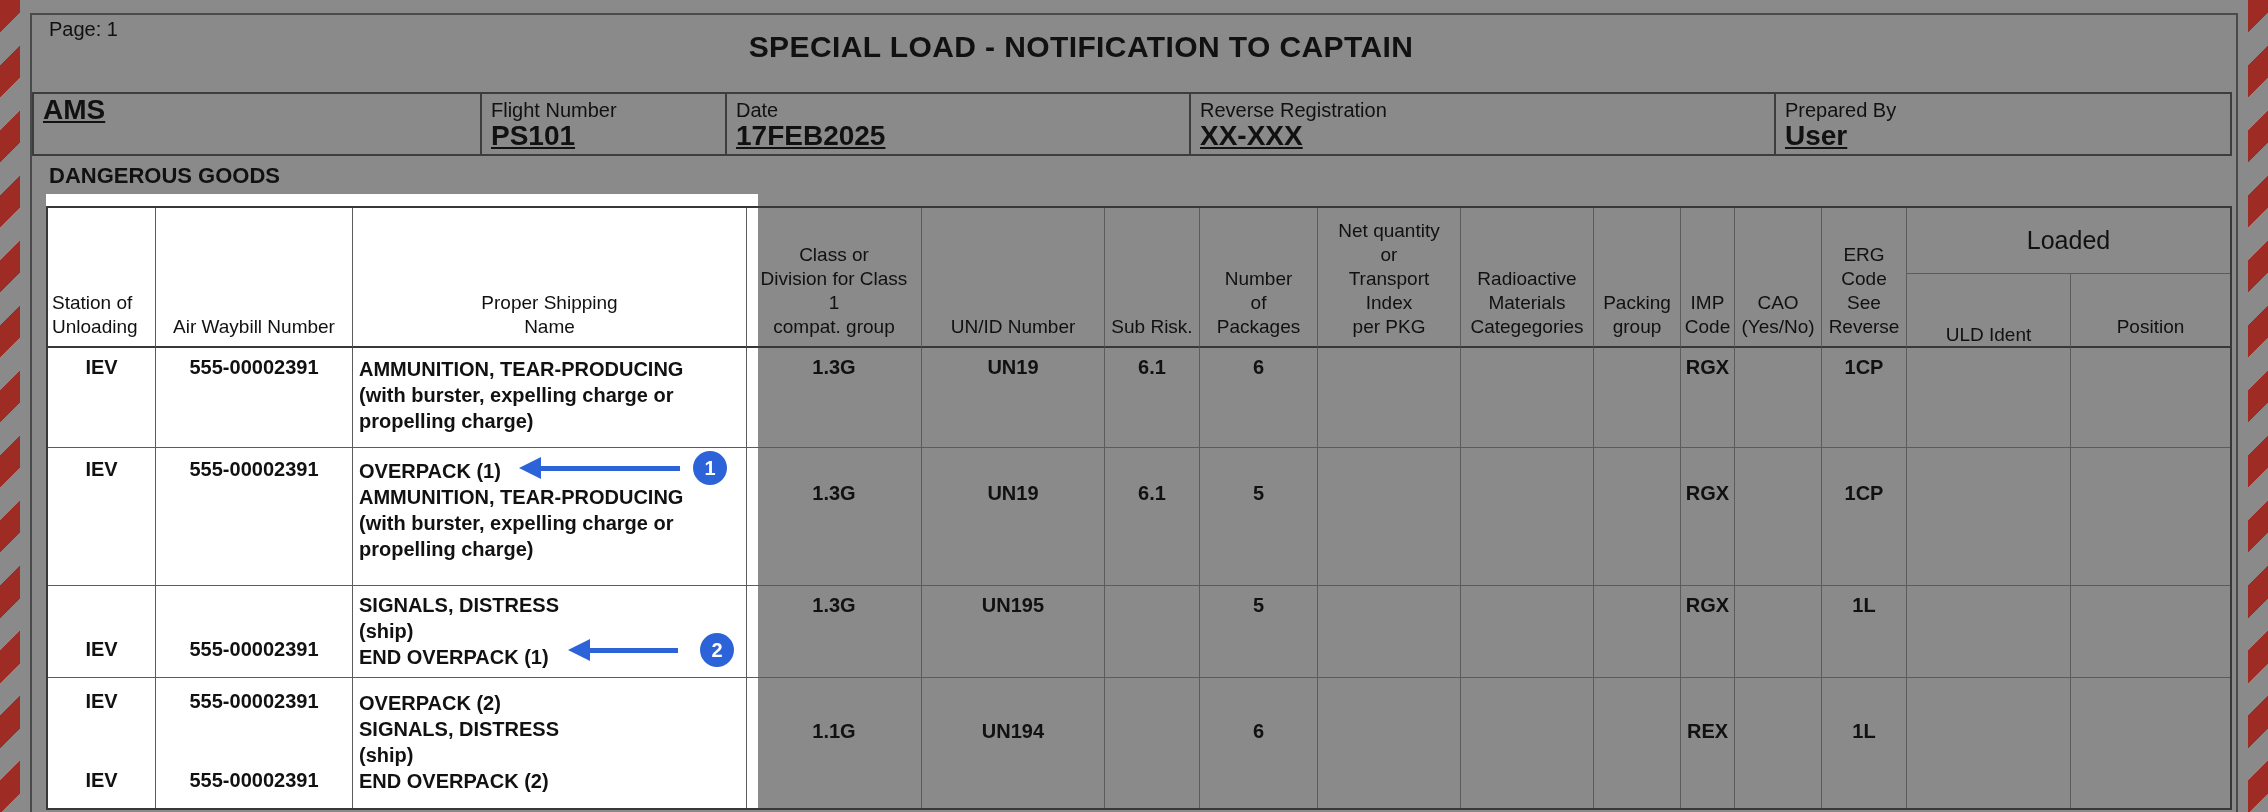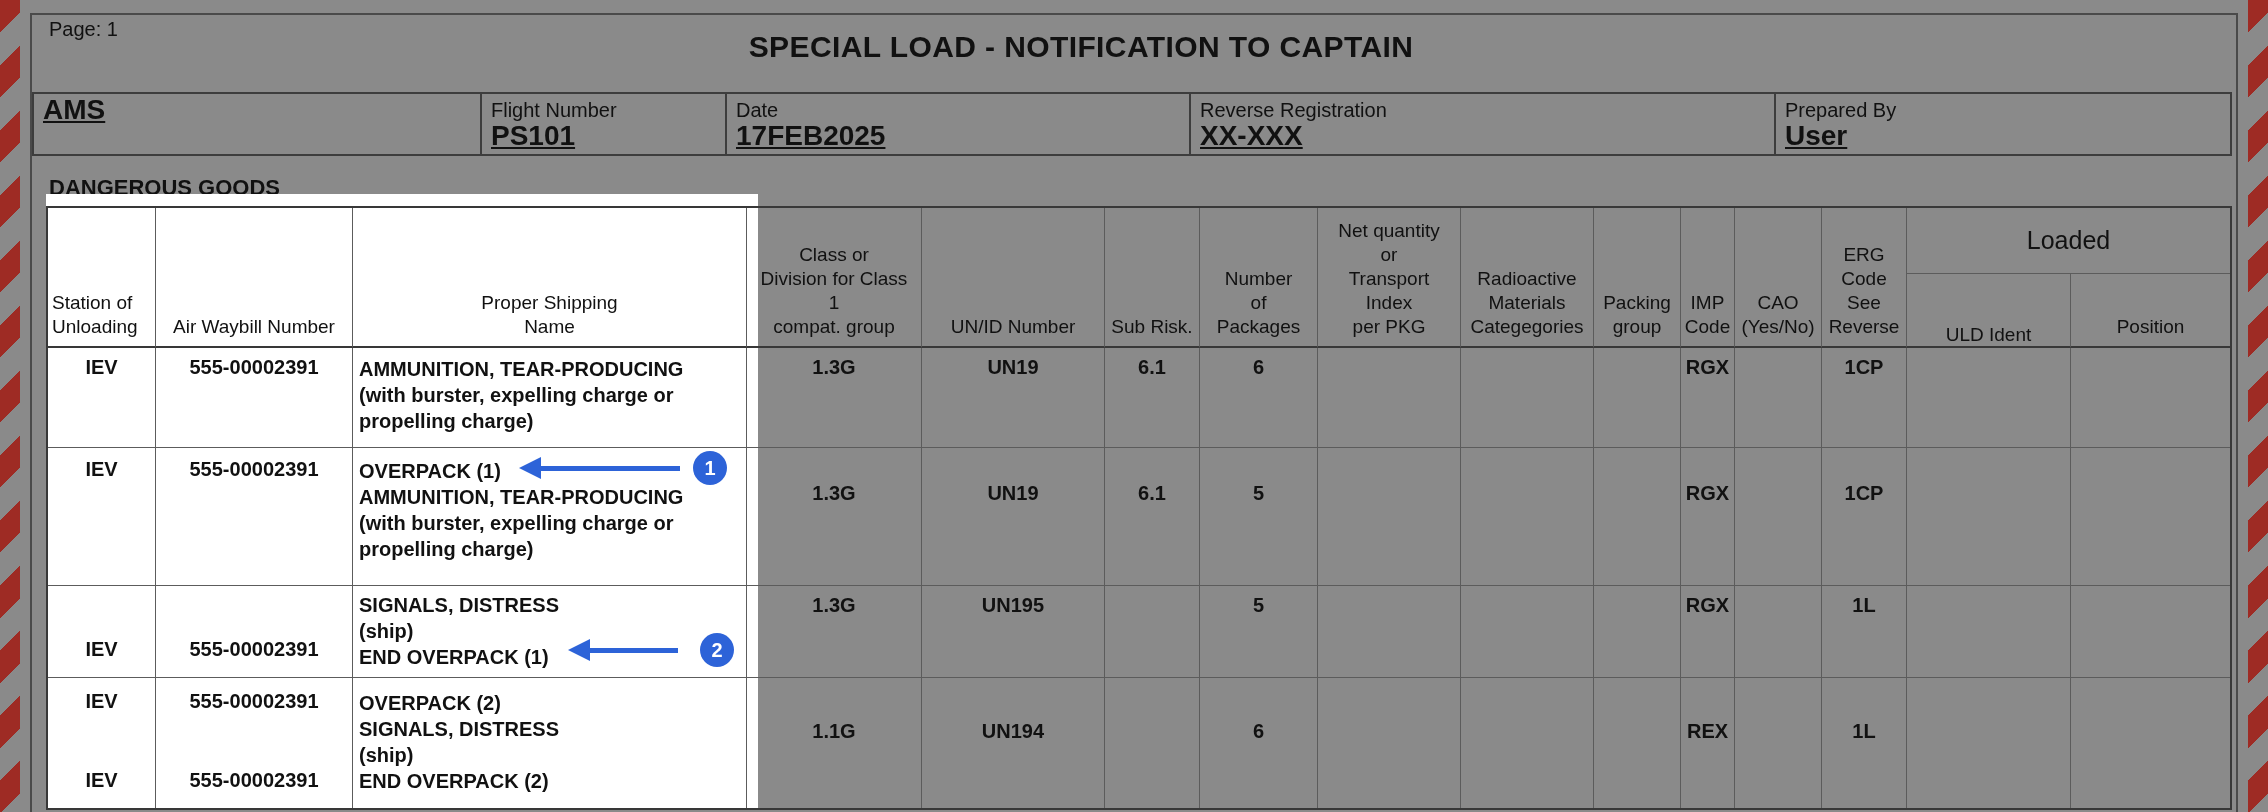--- a/index.html
+++ b/index.html
@@ -16,21 +16,21 @@
   .page-label{position:absolute;left:17px;top:3px;font-size:20px;}
   .doc-title{position:absolute;left:14px;top:15px;width:2070px;text-align:center;
              font-size:30px;font-weight:bold;letter-spacing:.4px;}
   
   .info-row{position:absolute;left:0px;top:77px;width:2196px;height:60px;display:flex;
             border:2px solid #3d3d3d;box-sizing:content-box;}
   .info-cell{box-sizing:border-box;border-right:2px solid #3d3d3d;padding:3px 9px;display:flex;flex-direction:column;}
   .info-cell:last-child{border-right:none;}
   .info-label{font-size:20px;line-height:26px;}
   .info-value{font-size:28px;font-weight:bold;line-height:26px;text-decoration:underline;}
-  .section-label{position:absolute;left:17px;top:160px;font-size:22px;font-weight:bold;}
+  .section-label{position:absolute;left:17px;top:148px;font-size:22px;font-weight:bold;}
   
   .table-wrap{position:absolute;left:14px;top:179px;width:2186px;height:620px;}
   .white-panel{position:absolute;left:0;top:0;width:712px;height:616px;background:#fff;}
   .dg-table{position:absolute;left:0;top:12px;display:grid;border:2px solid #383838;
             grid-template-columns:108px 197px 394px 175px 183px 95px 118px 143px 133px 87px 54px 87px 85px 164px 159px;
             grid-template-rows:66px 74px 100px 138px 92px 130px;}
   .c{box-sizing:border-box;border-right:1px solid #5c5c5c;border-bottom:1px solid #5c5c5c;overflow:hidden;}
   .hc{grid-row:1/3;display:flex;align-items:flex-end;justify-content:center;text-align:center;
       white-space:pre-line;font-size:19px;line-height:24px;padding:4px 2px 7px;border-bottom:2px solid #383838;}
   .hc.hleft{justify-content:flex-start;text-align:left;padding-left:4px;}

